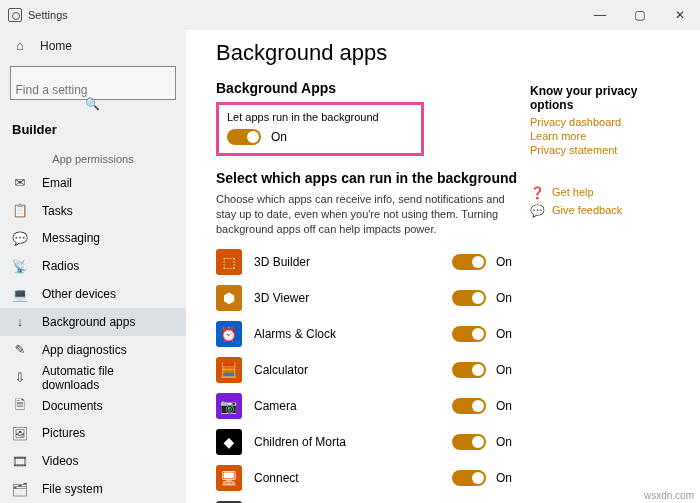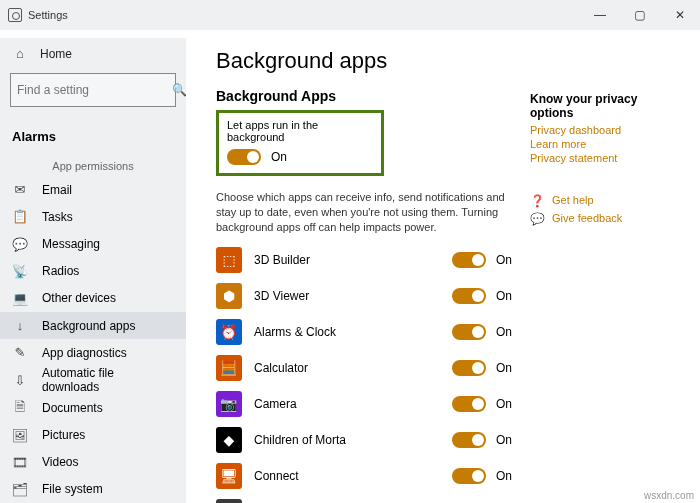--- a/index.html
+++ b/index.html
@@ -1,41 +1,41 @@
 <!DOCTYPE html>
 <html><head>
 <meta charset="utf-8">
 <style>
   * { box-sizing: border-box; margin: 0; padding: 0; font-family: "Segoe UI", Arial, sans-serif; }
   body { width: 700px; height: 503px; background: #fff; overflow: hidden; position: relative; font-size: 12px; color: #000; }
-  .window { display: flex; flex-direction: column; height: 100%; gap: 8px; }
+  .window { display: flex; flex-direction: column; height: 100%; }
   .titlebar { height: 30px; display: flex; align-items: center; padding-left: 8px; background: #eef0f2; }
   .titlebar .t-icon { width: 14px; height: 14px; border: 1px solid #555; border-radius: 2px; margin-right: 6px; position: relative; }
   .titlebar .t-icon::after { content:""; position:absolute; left:3px; top:3px; width:6px; height:6px; border:1px solid #555; border-radius:50%; }
   .titlebar .title { font-size: 11px; color: #333; }
   .winctrls { margin-left: auto; display: flex; }
   .winctrls div { width: 40px; height: 30px; display:flex; align-items:center; justify-content:center; color:#333; font-size:12px; cursor:default; }
   .body { flex:1; display:flex; overflow:hidden; }
   .sidebar { width: 186px; background: #eef0f2; display:flex; flex-direction:column; padding-top:2px; overflow:hidden; }
   .sidebar .row { display:flex; align-items:center; height:30px; padding:0 12px; color:#222; gap:12px; }
   .sidebar .row .ic { width:16px; height:16px; display:flex; align-items:center; justify-content:center; color:#444; font-size:13px; }
-  .search { margin: 6px 10px 18px 10px; display:flex; align-items:center; border:1px solid #888; height:26px; padding:16px 6px; background:#f5f6f8; }
+  .search { margin: 6px 10px 18px 10px; display:flex; align-items:center; border:1px solid #888; height:26px; padding:16px 6px; background:#f5f6f8;flex-direction:column; }
   .search input { flex:1; border:none; background:transparent; outline:none; font-size:12px; color:#333; }
   .section-title { padding: 4px 12px 2px 12px; font-weight:600; font-size:13px; }
   .sub-title { padding: 14px 12px 4px 12px; color:#666; font-size:11px;text-align:center; }
   .nav-item { display:flex; align-items:center; height:30px; padding:0 12px; gap:14px; cursor:default; }
   .nav-item .ic { width:16px; height:16px; display:flex; align-items:center; justify-content:center; color:#444; font-size:13px; }
   .nav-item.active { background:#dcdfe3; }
   .content { flex:1; padding: 10px 18px 10px 30px; overflow:auto; position:relative; display:flex; }
   .main { flex:1; min-width:0; }
   .aside { width: 160px; padding-left:8px; padding-top:44px; color:#000; }
   h1.page-title { font-weight:300; font-size:22px; margin-bottom: 14px; }
   h2.sec-h { font-size:14px; font-weight:600; margin:6px 0 6px 0; }
   .desc { font-size:11px; color:#333; max-width: 300px; line-height:1.35; margin-bottom:10px; }
-  .redbox { border:3px solid #4d7c0f; padding:6px 8px 8px 8px; width: 168px; margin-bottom:14px; }
+  .redbox { border:3px solid #ec4899; padding:6px 8px 8px 8px; width: 208px; margin-bottom:14px; }
   .redbox .lbl { font-size:11px; margin-bottom:6px; }
   .toggle-row { display:flex; align-items:center; gap:10px; }
   .toggle { width:34px; height:16px; border-radius:10px; background:#c57c02; position:relative; }
   .toggle::after { content:""; position:absolute; right:2px; top:2px; width:12px; height:12px; background:#fff; border-radius:50%; }
   .app-list { display:flex; flex-direction:column; gap:6px; }
   .app-row { display:flex; align-items:center; height:30px; }
   .app-ic { width:26px; height:26px; border-radius:3px; display:flex; align-items:center; justify-content:center; color:#fff; font-size:14px; margin-right:12px; }
   .app-name { font-size:12px; flex:1; }
   .app-state { font-size:12px; width:26px; text-align:left; }
   .aside .a-title { font-size:12px; font-weight:600; margin-bottom:4px; }
@@ -63,21 +63,21 @@
 
     <div class="sidebar">
       <div class="row">
         <span class="ic">⌂</span>
         <span>Home</span>
       </div>
       <div class="search">
         <input placeholder="Find a setting" style="">
         <span>🔍</span>
       </div>
-      <div class="section-title">Alarms</div>
+      <div class="section-title">Builder</div>
       <div class="sub-title">App permissions</div>
 
       <div class="nav-item">
         <span class="ic">✉</span>
         <span>Email</span>
       </div>
       <div class="nav-item">
         <span class="ic">📋</span>
         <span>Tasks</span>
       </div>
@@ -129,20 +129,21 @@
 
         <h2 class="sec-h">Background Apps</h2>
         <div class="redbox">
           <div class="lbl">Let apps run in the background</div>
           <div class="toggle-row">
             <div class="toggle"></div>
             <span>On</span>
           </div>
         </div>
 
+        <h2 class="sec-h">Select which apps can run in the background</h2>
         <p class="desc">Choose which apps can receive info, send notifications and stay up to date, even when you're not using them. Turning background apps off can help impacts power.</p>
 
         <div class="app-list" id="app-list">
             <div class="app-row">
               <div class="app-ic" style="background:#d35400">⬚</div>
               <div class="app-name">3D Builder</div>
               <div class="toggle" style="margin-right:10px"></div>
               <div class="app-state">On</div>
             </div>
             <div class="app-row">

